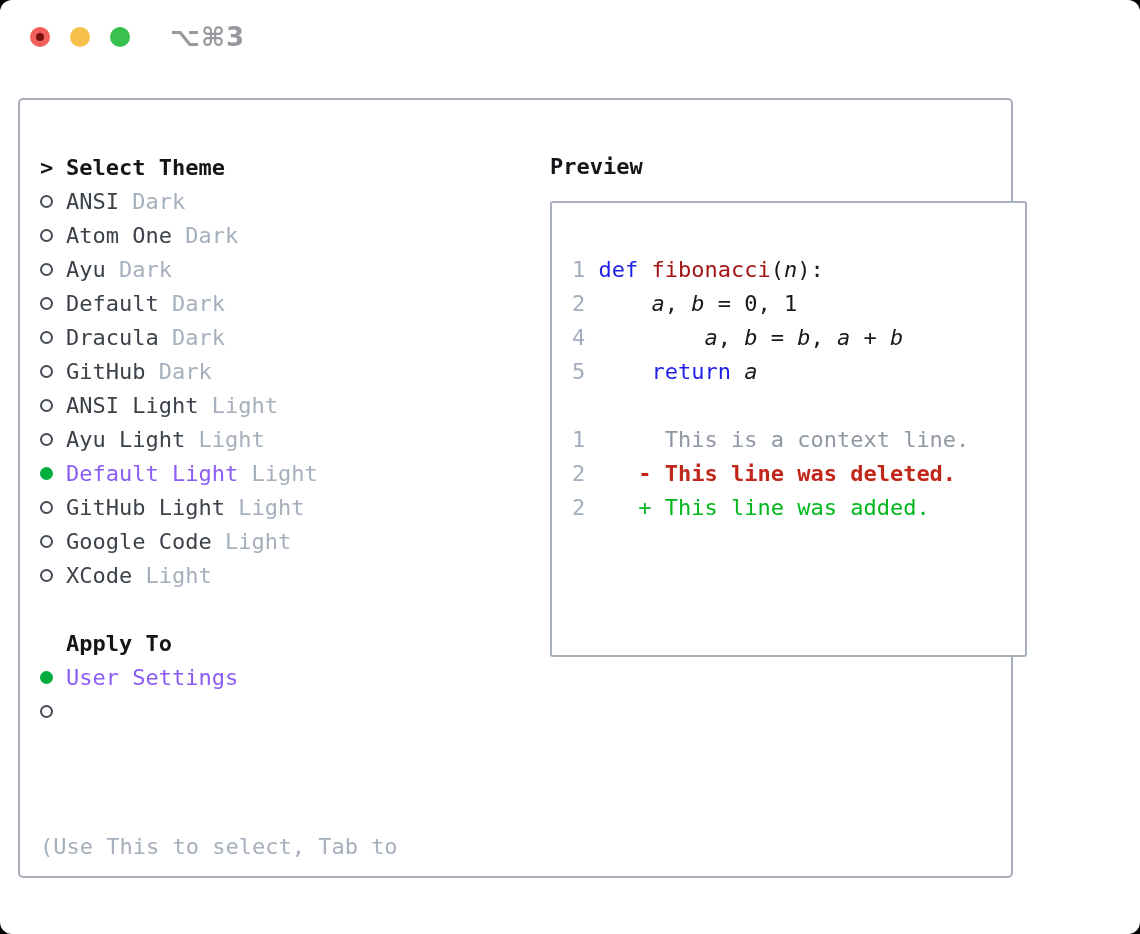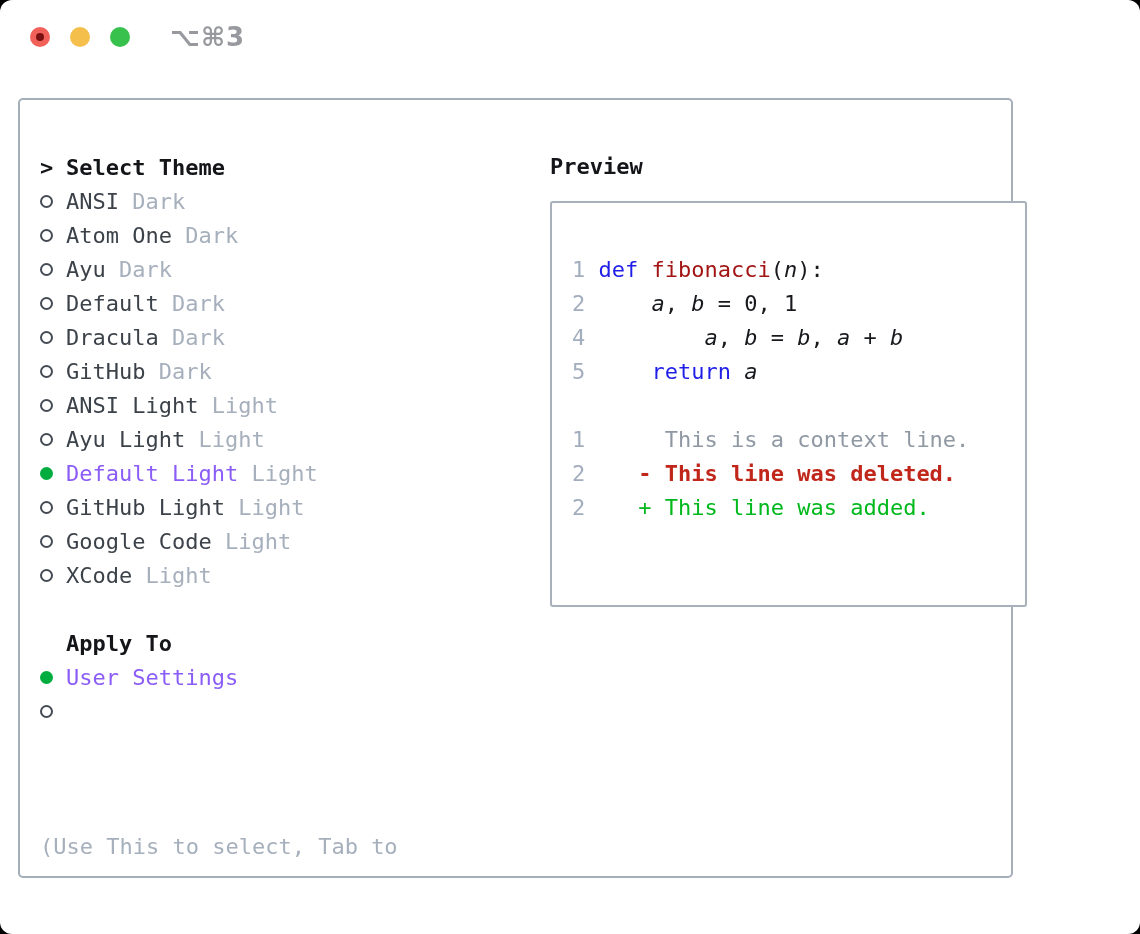--- a/index.html
+++ b/index.html
@@ -33,21 +33,21 @@
   .hdr{font-weight:bold;color:#131518;}
   .name{color:#3c4249;}
   .name.sel{color:#8b5cf6;}
   .suffix{color:#a6afbc;}
   .apply-block{margin-top:34px;text-align:center;}
   .hint{margin-top:34px;color:#a6afbc;line-height:34px;white-space:pre;}
 
   
   .preview-col{position:absolute;left:482px;top:50px;margin-left:48px;}
   .preview-title{height:34px;line-height:34px;font-size:22px;font-weight:bold;color:#131518;}
-  .preview-box{margin-top:17px;width:477px;height:406px;box-sizing:border-box;
+  .preview-box{margin-top:17px;width:477px;height:456px;box-sizing:border-box;
                border:2px solid #a8b0bb;border-radius:3px;background:#fff;
                padding:50px 0 0 20px;overflow:hidden;}
   .pline{height:34px;line-height:34px;font-size:22px;white-space:pre;}
   .gutter{color:#a2adbd;}
   .tok-kw{color:#1f1fe6;}
   .tok-fn{color:#a31515;}
   .tok-pl{color:#17191c;}
   .tok-var{color:#17191c;font-style:italic;}
   .tok-ctx{color:#8f98a3;}
   .tok-del{color:#c1261a;font-weight:bold;}

